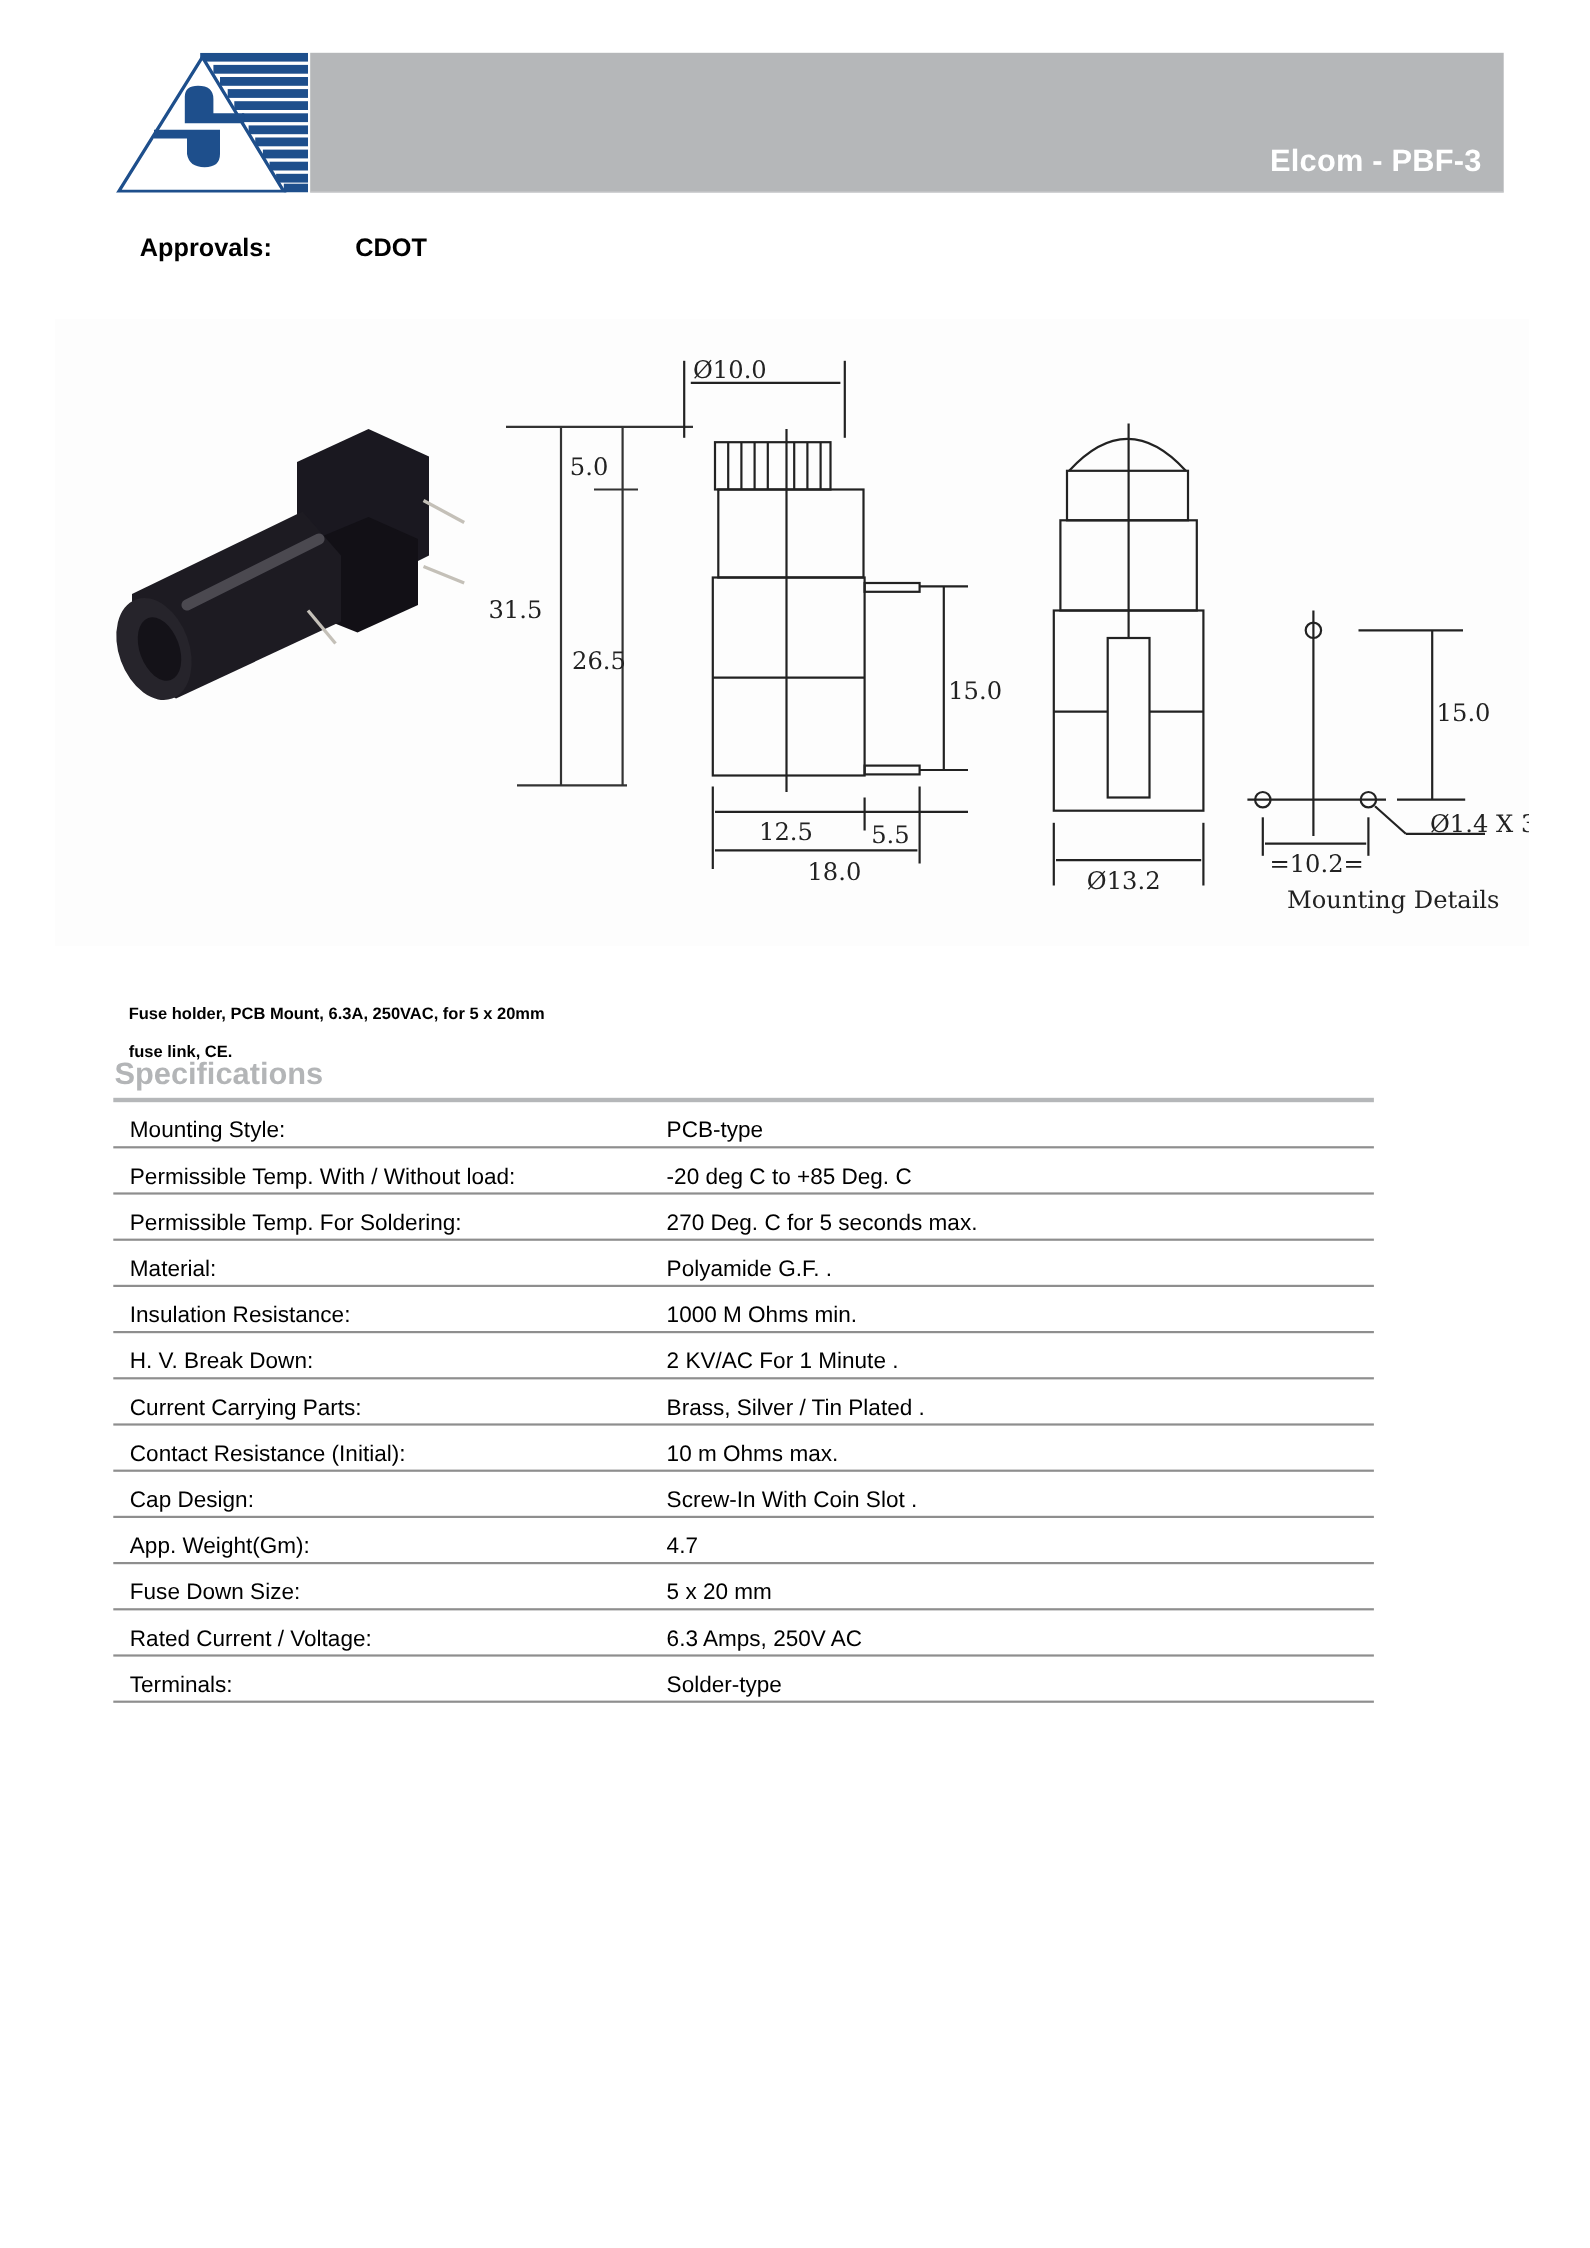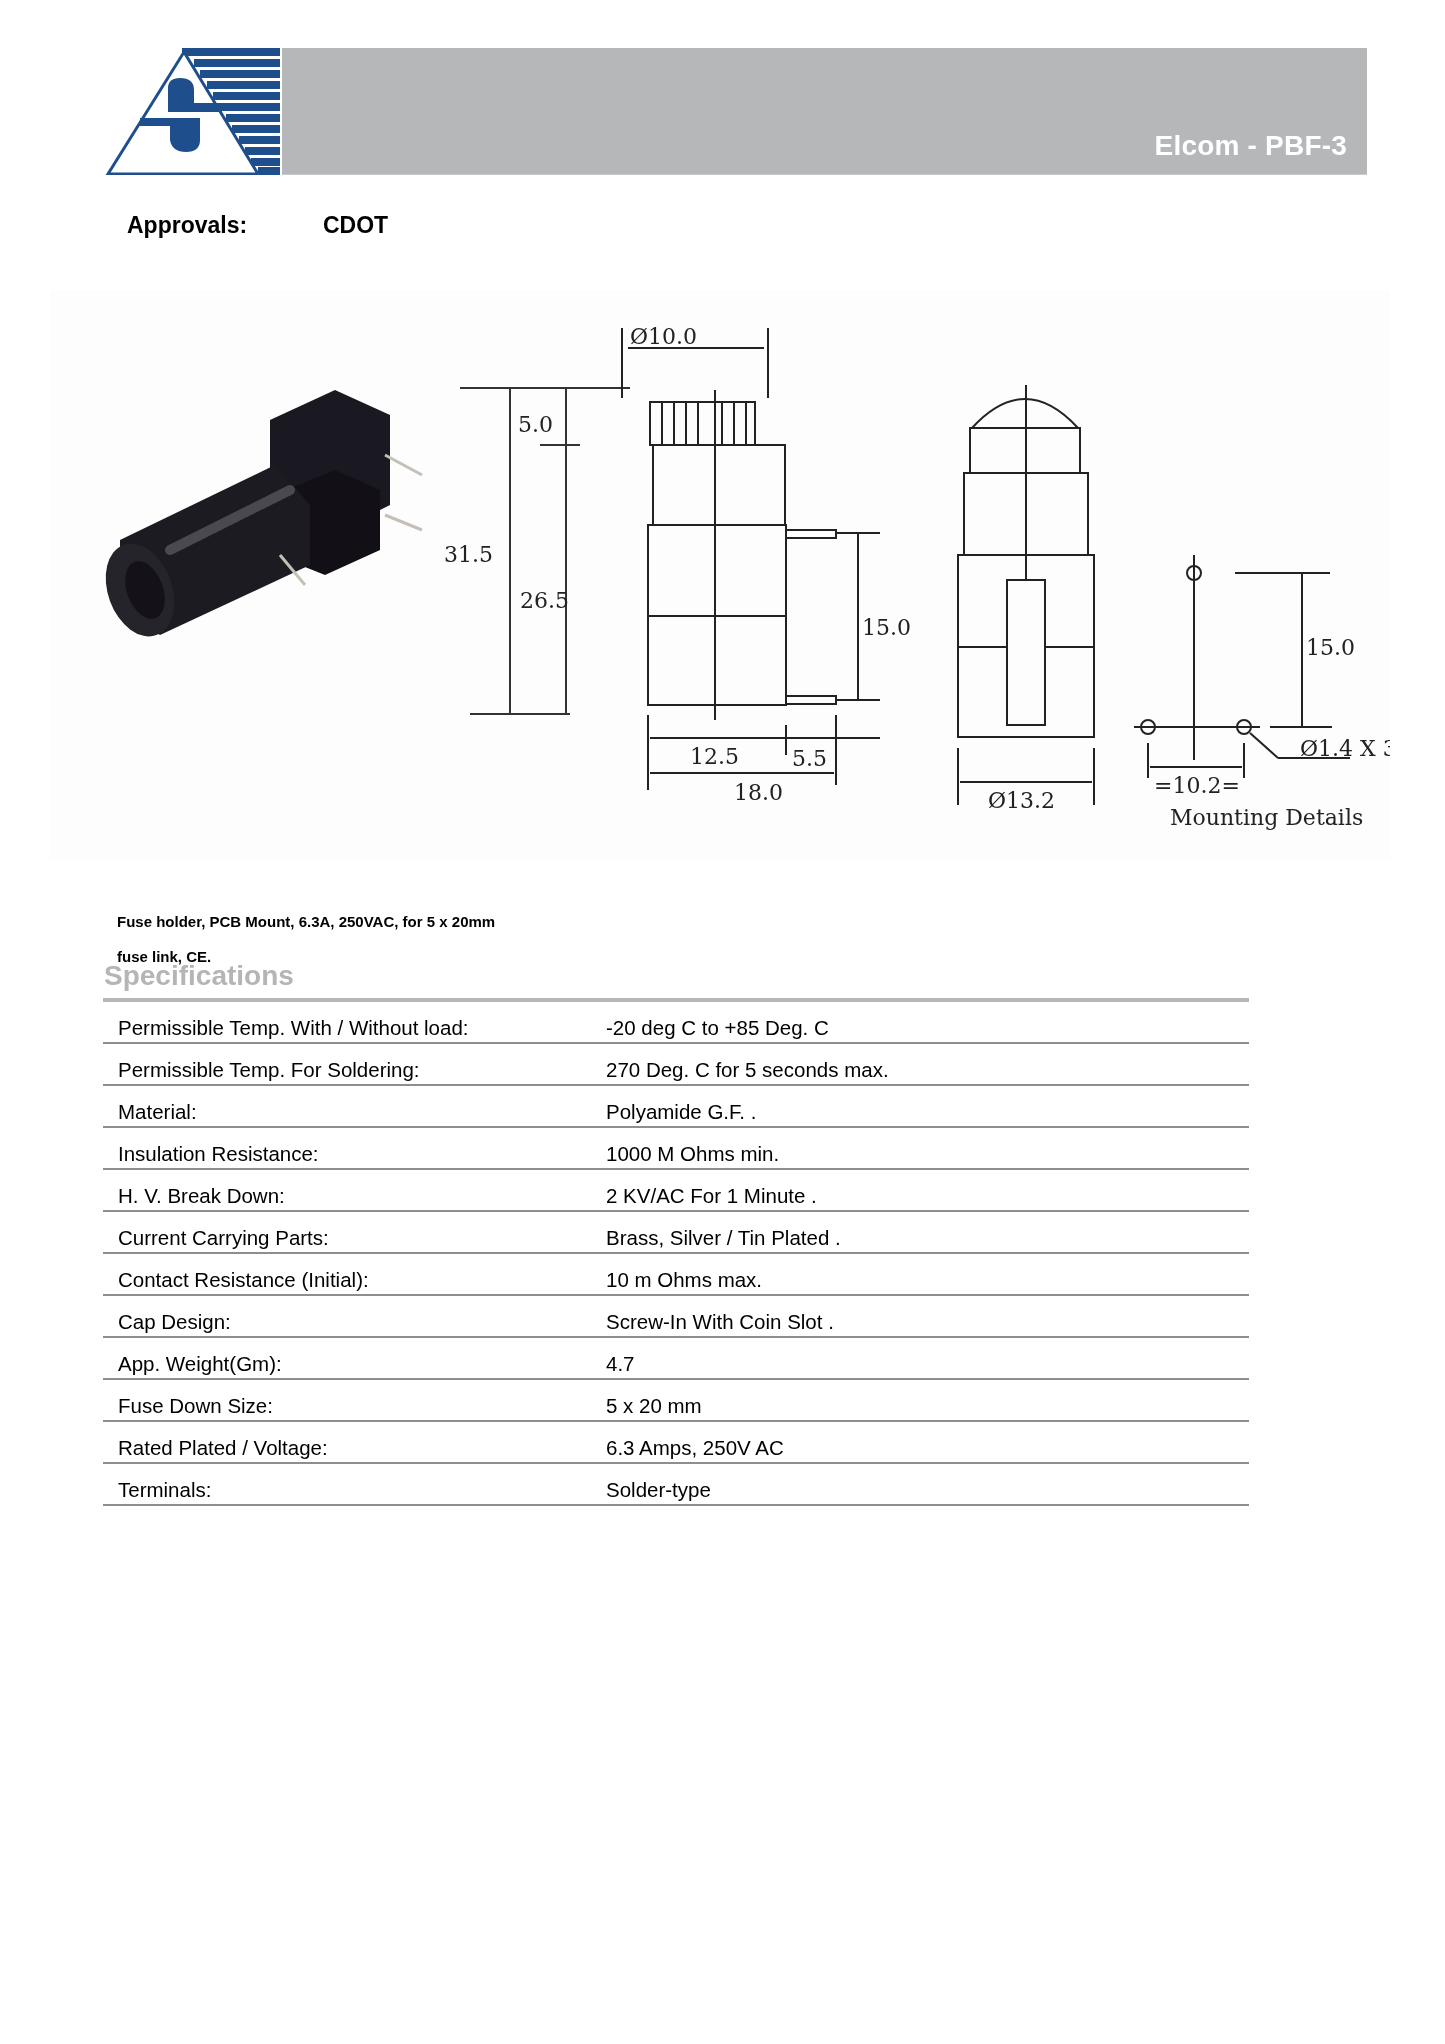--- a/index.html
+++ b/index.html
@@ -178,20 +178,24 @@
 <div class="desc">
   <div>Fuse holder, PCB Mount, 6.3A, 250VAC, for 5 x 20mm</div>
   <div>fuse link, CE.</div>
 </div>
 
 <div class="spec-title">Specifications</div>
 <div class="spec-rule"></div>
 
 <div class="spec-table">
   <div class="spec-row">
+    <span class="k">Mounting Style:</span>
+    <span class="v">PCB-type</span>
+  </div>
+  <div class="spec-row">
     <span class="k">Permissible Temp. With / Without load:</span>
     <span class="v">-20 deg C to +85 Deg. C</span>
   </div>
   <div class="spec-row">
     <span class="k">Permissible Temp. For Soldering:</span>
     <span class="v">270 Deg. C for 5 seconds max.</span>
   </div>
   <div class="spec-row">
     <span class="k">Material:</span>
     <span class="v">Polyamide G.F. .</span>
@@ -218,20 +222,20 @@
   </div>
   <div class="spec-row">
     <span class="k">App. Weight(Gm):</span>
     <span class="v">4.7</span>
   </div>
   <div class="spec-row">
     <span class="k">Fuse Down Size:</span>
     <span class="v">5 x 20 mm</span>
   </div>
   <div class="spec-row">
-    <span class="k">Rated Plated / Voltage:</span>
+    <span class="k">Rated Current / Voltage:</span>
     <span class="v">6.3 Amps, 250V AC</span>
   </div>
   <div class="spec-row">
     <span class="k">Terminals:</span>
     <span class="v">Solder-type</span>
   </div>
 </div>
 
 </body></html>

